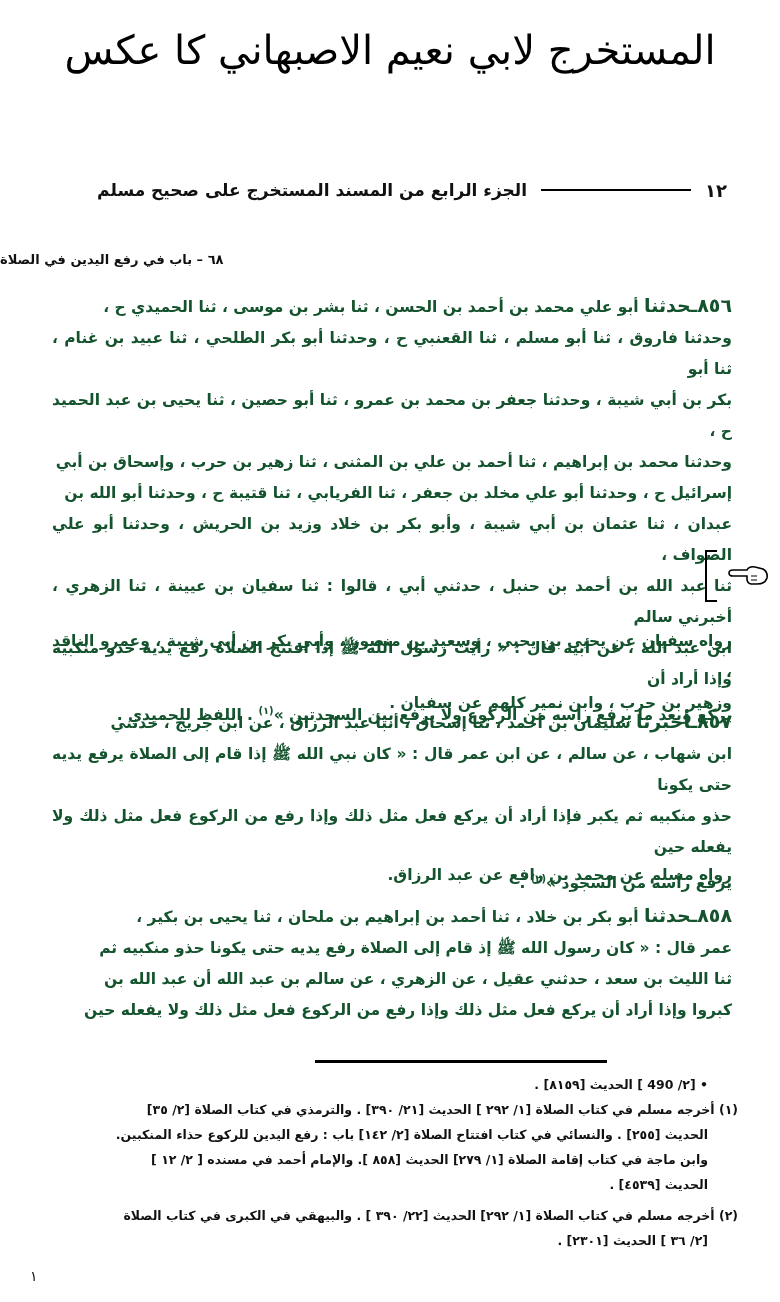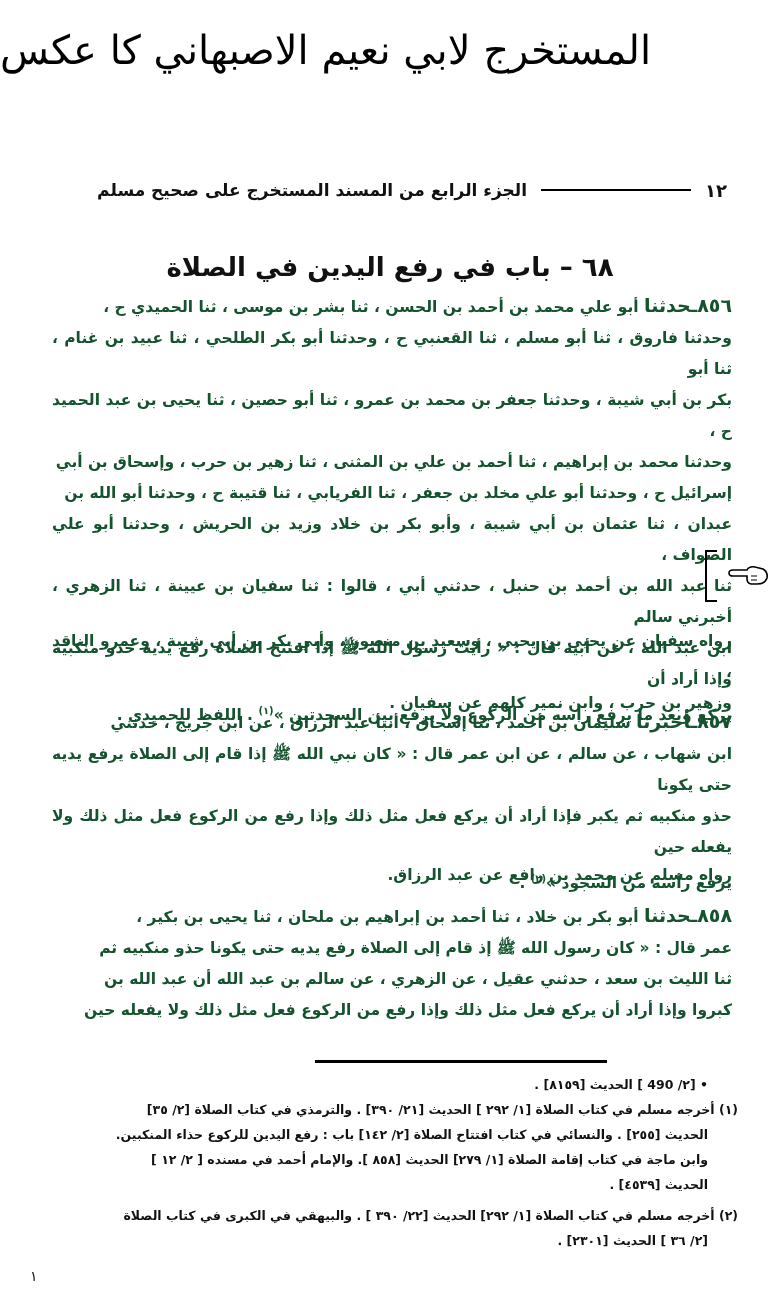--- a/index.html
+++ b/index.html
@@ -2,34 +2,34 @@
 <html><head>
 <meta charset="utf-8">
 <style>
   html, body { margin: 0; padding: 0; }
   body {
     width: 780px; height: 1302px; background: #ffffff; color: #111;
     font-family: "DejaVu Sans", sans-serif; position: relative; overflow: hidden;
   }
   .page { position: absolute; inset: 0; }
   .urdu-title {
-    position: absolute; top: 10px; left: 0; width: 780px; text-align: left;
+    position: absolute; top: 10px; left: 0; width: 780px; text-align: center;
     font-family: "DejaVu Serif", serif; font-size: 40px; line-height: 80px;
     direction: rtl; color: #000;
   }
   .running-head {
     position: absolute; top: 175px; left: 55px; width: 672px; height: 30px;
     direction: rtl; display: flex; align-items: center;
   }
   .running-head .pg { font-weight: bold; font-size: 18px; margin-left: 14px; }
   .running-head .rule { width: 150px; height: 2px; background: #000; margin-left: 14px; }
   .running-head .title { font-weight: bold; font-size: 17px; }
   .chapter {
-    position: absolute; top: 252px; left: 0; width: 780px; text-align: center;
-    font-weight: bold; font-size: 26px; direction: rtl;
+    position: absolute; top: 252px; left: 0; width: 780px; text-align: left;
+    font-weight: bold; font-size: 13px; direction: rtl;
   }
   .body-block {
     position: absolute; left: 52px; width: 680px; direction: rtl; text-align: justify;
     font-size: 15.5px; line-height: 31px; font-weight: bold; color: #14532d;
   }
   .body-block p { margin: 0; text-align-last: right; }
   .lead { font-size: 19px; font-weight: bold; }
   .sup { font-size: 10px; vertical-align: super; }
   .bracket {
     position: absolute; left: 705px; top: 550px; width: 12px; height: 52px;

